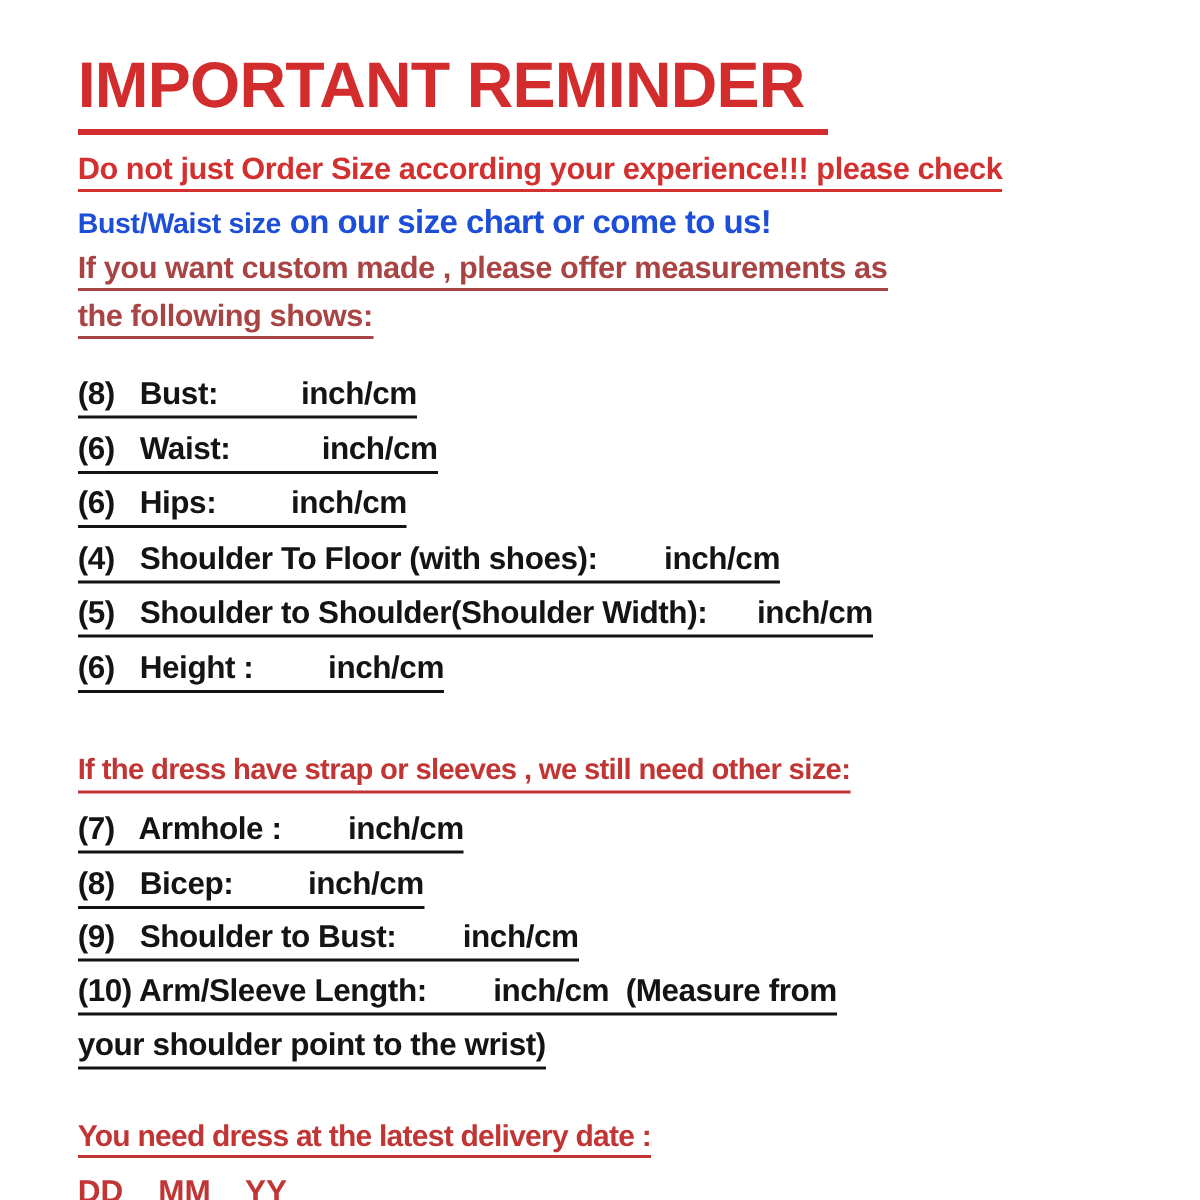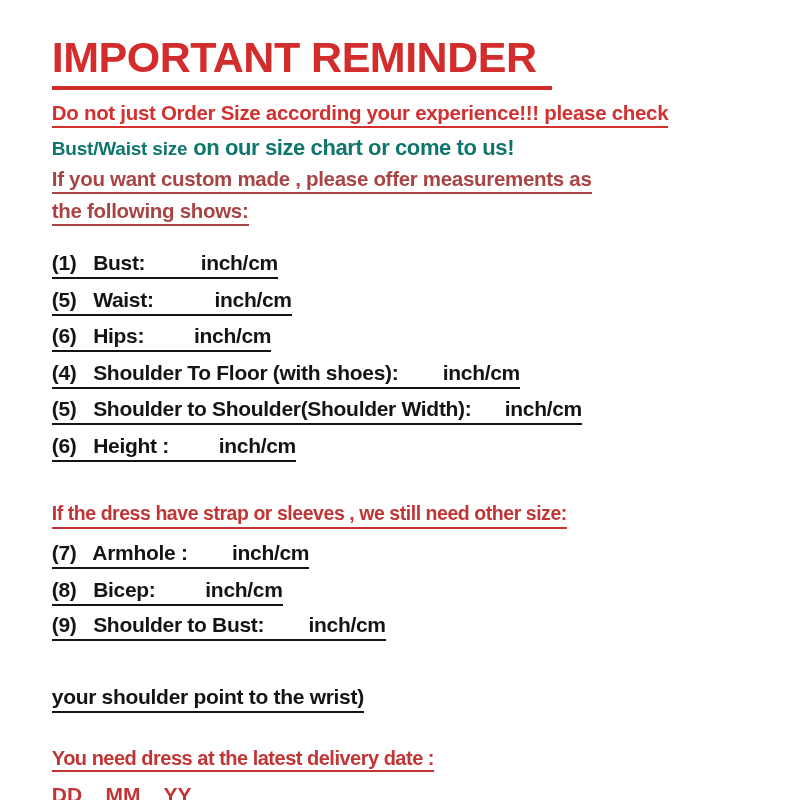--- a/index.html
+++ b/index.html
@@ -26,21 +26,21 @@
     font-size: 43px;
     letter-spacing: -0.5px;
     padding: 0 16px 2px 0;
     border-bottom: 4px solid #d32c2c;
   }
 
   
   .t-order { top: 82px; color: #d33030; }
   .t-order > span { font-size: 20.5px; letter-spacing: -0.3px; border-bottom: 2px solid currentColor; }
 
-  .t-bustwaist { top: 116px; color: #0f766e; }
+  .t-bustwaist { top: 116px; color: #1d4ed8; }
   .t-bustwaist .bw-small { font-size: 19px; letter-spacing: -0.2px; }
   .t-bustwaist .bw-rest  { font-size: 22px; letter-spacing: -0.4px; }
 
   .t-custom1 { top: 148px; color: #a94444; }
   .t-custom2 { top: 180px; color: #a94444; }
   .t-custom1 > span, .t-custom2 > span {
     font-size: 20.5px; letter-spacing: -0.3px;
     border-bottom: 2.5px solid currentColor;
   }
 
@@ -92,24 +92,24 @@
 
   <div class="line t-custom1">
     <span>If you want custom made , please offer measurements as</span>
   </div>
 
   <div class="line t-custom2">
     <span>the following shows:</span>
   </div>
 
   <div class="line m-item m-1">
-    <span>(1)   Bust:          inch/cm</span>
+    <span>(8)   Bust:          inch/cm</span>
   </div>
   <div class="line m-item m-2">
-    <span>(5)   Waist:           inch/cm</span>
+    <span>(6)   Waist:           inch/cm</span>
   </div>
   <div class="line m-item m-3">
     <span>(6)   Hips:         inch/cm</span>
   </div>
   <div class="line m-item m-4">
     <span>(4)   Shoulder To Floor (with shoes):        inch/cm</span>
   </div>
   <div class="line m-item m-5">
     <span>(5)   Shoulder to Shoulder(Shoulder Width):      inch/cm</span>
   </div>
@@ -123,20 +123,23 @@
 
   <div class="line m-item m-7">
     <span>(7)   Armhole :        inch/cm</span>
   </div>
   <div class="line m-item m-8">
     <span>(8)   Bicep:         inch/cm</span>
   </div>
   <div class="line m-item m-9">
     <span>(9)   Shoulder to Bust:        inch/cm</span>
   </div>
+  <div class="line m-item m-10">
+    <span>(10) Arm/Sleeve Length:        inch/cm  (Measure from</span>
+  </div>
   <div class="line m-item m-wrap">
     <span>your shoulder point to the wrist)</span>
   </div>
 
   <div class="line t-delivery">
     <span>You need dress at the latest delivery date :</span>
   </div>
 
   <div class="line t-date">
     <span>DD    MM    YY   </span>

